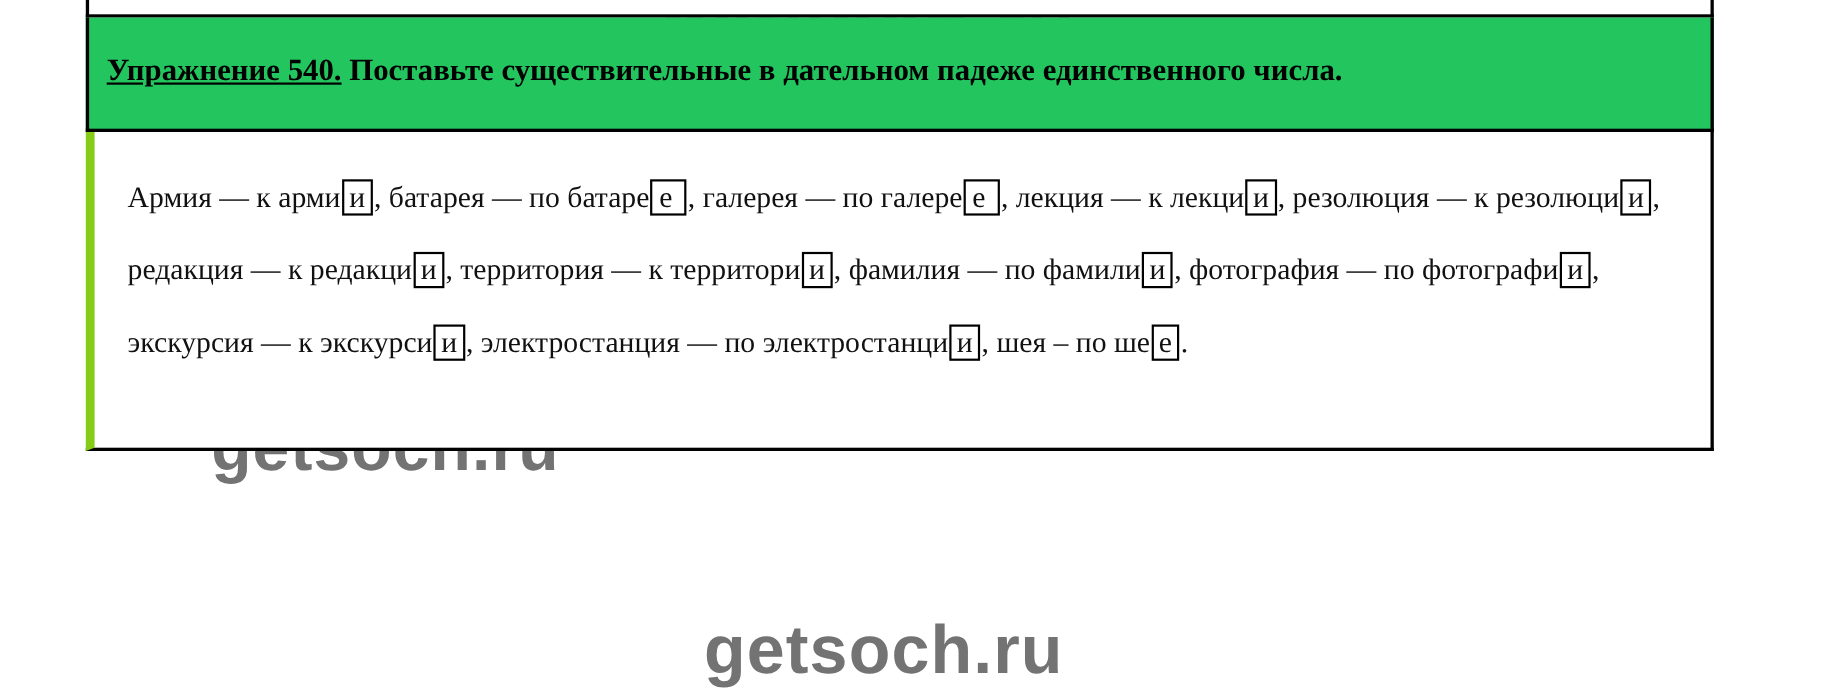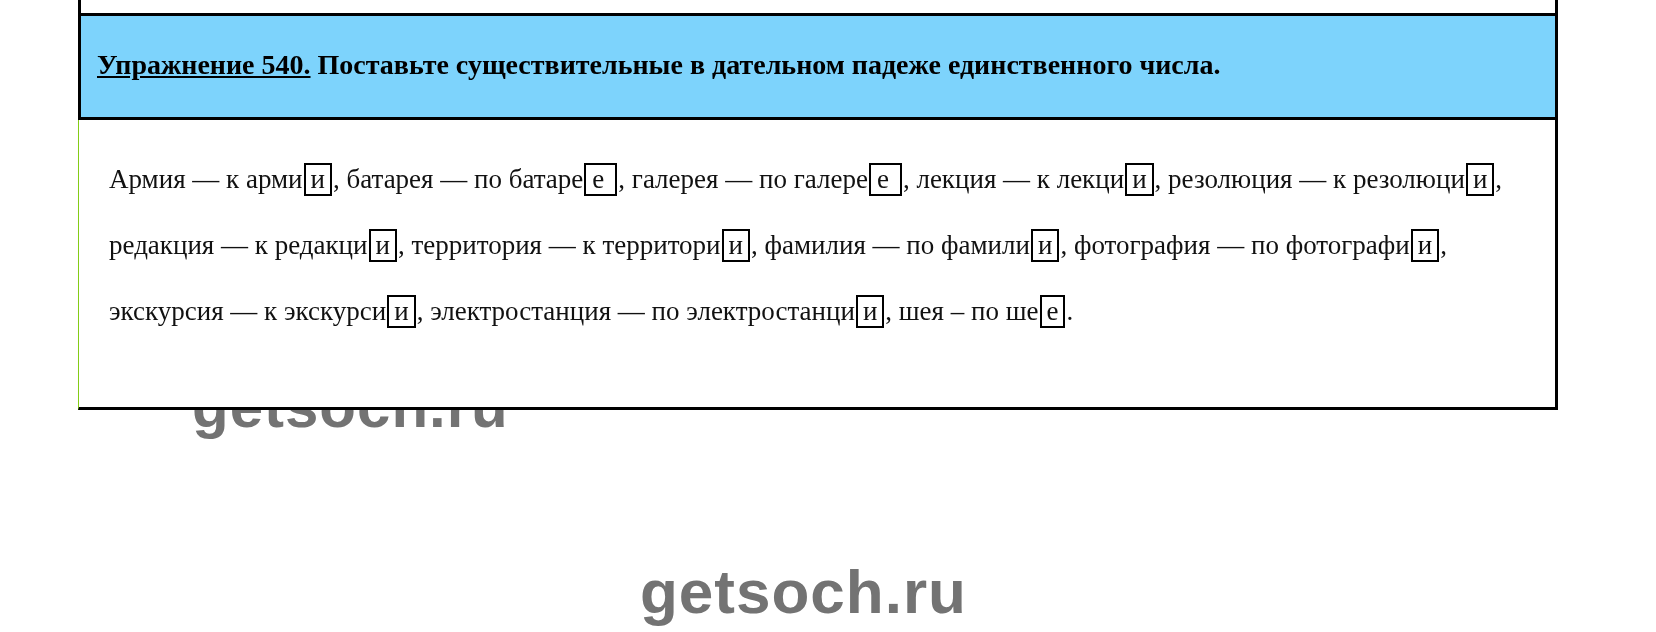--- a/index.html
+++ b/index.html
@@ -42,42 +42,42 @@
   .top-strip {
     height: 16px;
     border-left: 3px solid #000;
     border-right: 3px solid #000;
     border-bottom: 3px solid #000;
     background: #ffffff;
     box-sizing: border-box;
   }
 
   .task-box {
-    background: #7dd3fc;
+    background: #22c55e;
     border-left: 3px solid #000;
     border-right: 3px solid #000;
     border-bottom: 3px solid #000;
     box-sizing: border-box;
     padding: 22px 26px 24px 16px;
   }
 
   .task-text {
     font-size: 28px;
     font-weight: bold;
     line-height: 1.95;
     color: #000;
     margin: 0;
   }
   .task-label {
     text-decoration: underline;
   }
 
   .answer-box {
     background: #ffffff;
-    border-left: 1px solid #84cc16;
+    border-left: 8px solid #84cc16;
     border-right: 3px solid #000;
     border-bottom: 3px solid #000;
     box-sizing: border-box;
     padding: 26px 28px 30px 30px;
     min-height: 290px;
   }
 
   .answer-text {
     font-size: 27px;
     line-height: 2.45;

